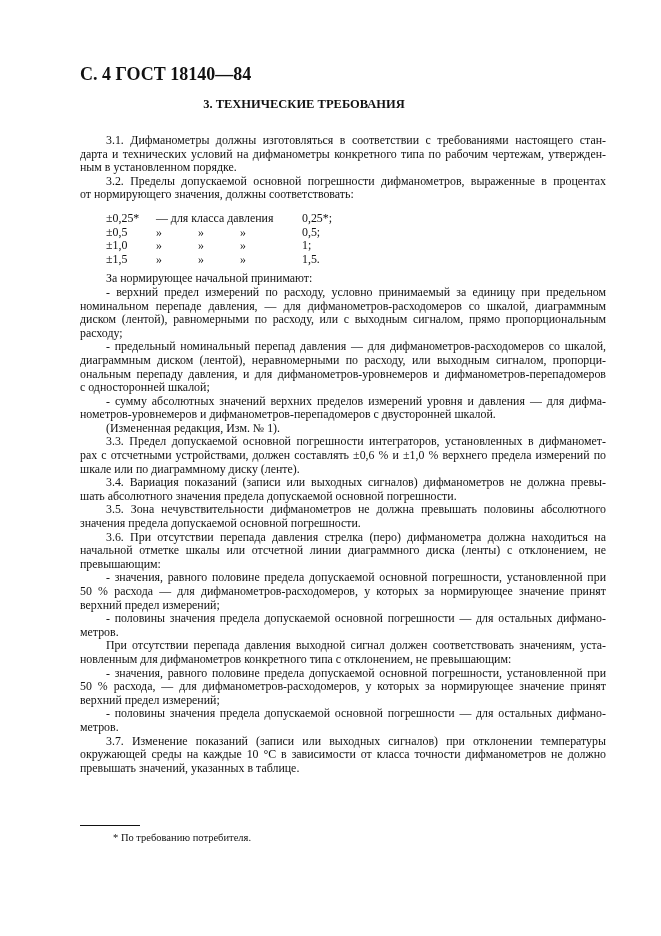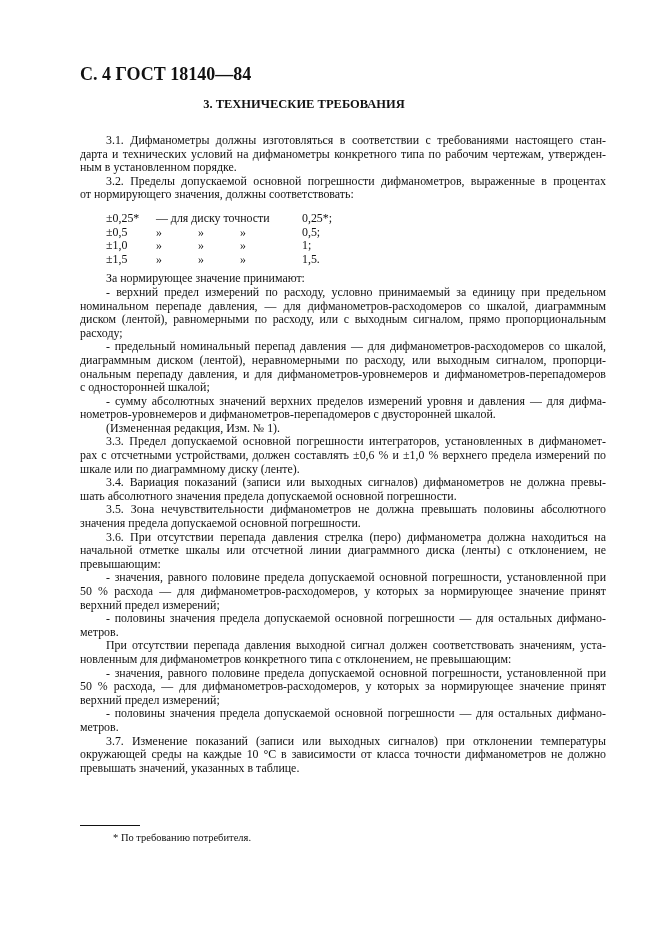--- a/index.html
+++ b/index.html
@@ -30,21 +30,21 @@
 
   <span class="l ind">3.1.  Дифманометры должны изготовляться в соответствии с требованиями настоящего стан-</span>
   <span class="l">дарта и технических условий на дифманометры конкретного типа по рабочим чертежам, утвержден-</span>
   <span class="l last">ным в установленном порядке.</span>
 
   <span class="l ind">3.2.  Пределы допускаемой основной погрешности дифманометров, выраженные в процентах</span>
   <span class="l last">от нормирующего значения, должны соответствовать:</span>
   <div class="gap"></div>
   <div class="tol">
     <span>±0,25*</span>
-    <span class="first">— для диску точности</span>
+    <span class="first">— для класса давления</span>
     <span>0,25*;</span>
 
     <span>±0,5</span>
     <span>»</span>
     <span>»</span>
     <span>»</span>
     <span>0,5;</span>
 
     <span>±1,0</span>
     <span>»</span>
@@ -53,21 +53,21 @@
     <span>1;</span>
 
     <span>±1,5</span>
     <span>»</span>
     <span>»</span>
     <span>»</span>
     <span>1,5.</span>
   </div>
   <div class="gap" style="height:6px"></div>
 
-  <span class="l ind last">За нормирующее значение принимают:</span>
+  <span class="l ind last">За нормирующее начальной принимают:</span>
   <span class="l ind">- верхний предел измерений по расходу, условно принимаемый за единицу при предельном</span>
   <span class="l">номинальном перепаде давления, — для дифманометров-расходомеров со шкалой, диаграммным</span>
   <span class="l">диском (лентой), равномерными по расходу, или с выходным сигналом, прямо пропорциональным</span>
   <span class="l last">расходу;</span>
   <span class="l ind">- предельный номинальный перепад давления — для дифманометров-расходомеров со шкалой,</span>
   <span class="l">диаграммным диском (лентой), неравномерными по расходу, или выходным сигналом, пропорци-</span>
   <span class="l">ональным перепаду давления, и для дифманометров-уровнемеров и дифманометров-перепадомеров</span>
   <span class="l last">с односторонней шкалой;</span>
   <span class="l ind">- сумму абсолютных значений верхних пределов измерений уровня и давления — для дифма-</span>
   <span class="l last">нометров-уровнемеров и дифманометров-перепадомеров с двусторонней шкалой.</span>

